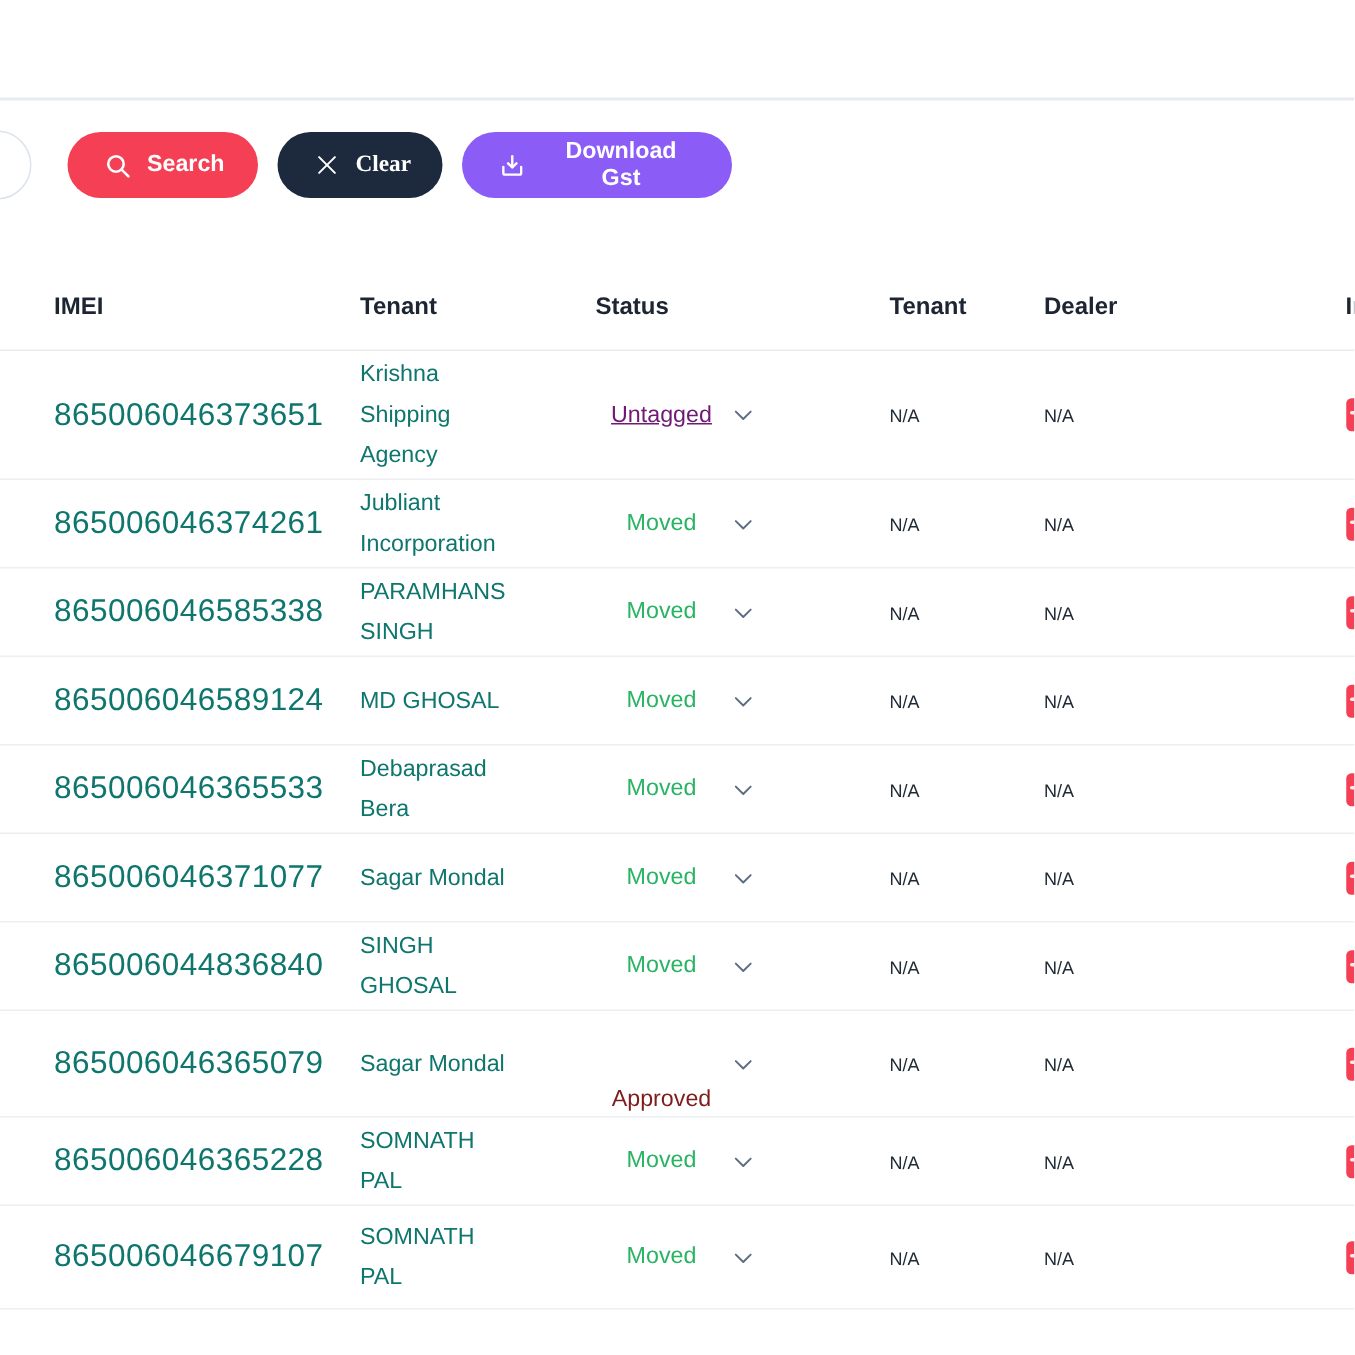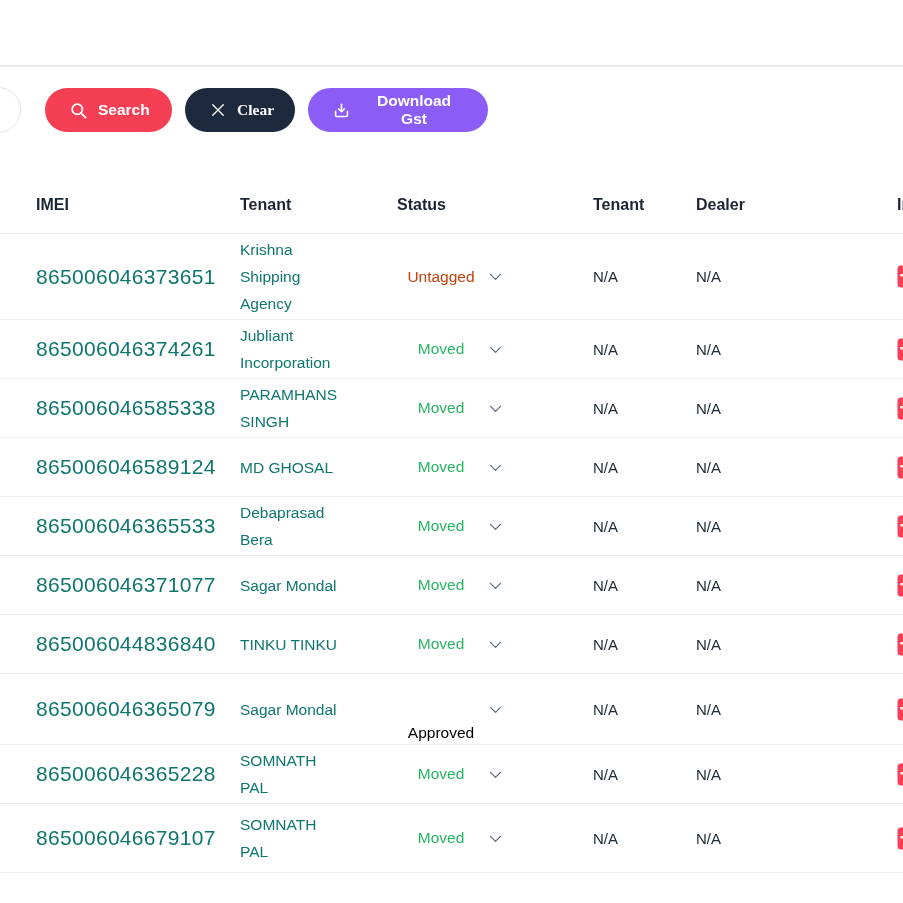--- a/index.html
+++ b/index.html
@@ -35,21 +35,21 @@
   .col-status { width: 193px; display: flex; align-items: center; }
   .col-broker { width: 103px; padding-left: 3px; }
   .col-dealer { width: 204px; padding-left: 3px; }
   .col-invoice{ width: 80px; display: flex; align-items: center; }
 
   .pink { color: #0f766e; }
   .imei-val { letter-spacing: 0.3px; font-size: 21px; }
   .tenant-val { display: inline-block; max-width: 104px; line-height: 27px; font-size: 15.5px; }
   .status-label { display: inline-block; width: 88px; text-align: center; font-weight: 500; font-size: 15.5px; }
   .chevron { display: inline-flex; margin-left: 2px; }
-  .na-val { color: #212b36; font-size: 15px; }
+  .na-val { color: #212b36; font-size: 12px; }
   .invoice-icon { display: inline-flex; }
   .thead .col-status { display: block; }
 </style>
 </head>
 <body>
 
 <div id="screen">
   <div class="top-band"></div>
 
   <div class="toolbar">
@@ -98,21 +98,21 @@
       </div>
     <div id="tbody">
   <div class="trow">
     <div class="cell col-imei">
       <span class="pink imei-val">865006046373651</span>
     </div>
     <div class="cell col-tenant">
       <span class="pink tenant-val">Krishna Shipping Agency</span>
     </div>
     <div class="cell col-status">
-      <span class="status-label" style="color: #c2410c;">Untagged</span>
+      <span class="status-label" style="color: #701a75; text-decoration: underline;">Untagged</span>
       <span class="chevron">
         <svg width="17" height="17" viewBox="0 0 24 24" fill="none" stroke="#5c6c80" stroke-width="1.8" stroke-linecap="round" stroke-linejoin="round">
           <path d="M5 9 L12 16 L19 9"></path>
         </svg>
       </span>
     </div>
     <div class="cell col-broker">
       <span class="na-val">N/A</span>
     </div>
     <div class="cell col-dealer">
@@ -281,21 +281,21 @@
         </svg>
       </span>
     </div>
   </div>
 
   <div class="trow">
     <div class="cell col-imei">
       <span class="pink imei-val">865006044836840</span>
     </div>
     <div class="cell col-tenant">
-      <span class="pink tenant-val">TINKU TINKU</span>
+      <span class="pink tenant-val">SINGH GHOSAL</span>
     </div>
     <div class="cell col-status">
       <span class="status-label" style="color: rgb(40, 180, 98);">Moved</span>
       <span class="chevron">
         <svg width="17" height="17" viewBox="0 0 24 24" fill="none" stroke="#5c6c80" stroke-width="1.8" stroke-linecap="round" stroke-linejoin="round">
           <path d="M5 9 L12 16 L19 9"></path>
         </svg>
       </span>
     </div>
     <div class="cell col-broker">
@@ -315,21 +315,21 @@
   </div>
 
   <div class="trow">
     <div class="cell col-imei">
       <span class="pink imei-val">865006046365079</span>
     </div>
     <div class="cell col-tenant">
       <span class="pink tenant-val">Sagar Mondal</span>
     </div>
     <div class="cell col-status">
-      <span class="status-label" style="color: #000000; margin-top: 48px;">Approved</span>
+      <span class="status-label" style="color: #7f1d1d; margin-top: 48px;">Approved</span>
       <span class="chevron">
         <svg width="17" height="17" viewBox="0 0 24 24" fill="none" stroke="#5c6c80" stroke-width="1.8" stroke-linecap="round" stroke-linejoin="round">
           <path d="M5 9 L12 16 L19 9"></path>
         </svg>
       </span>
     </div>
     <div class="cell col-broker">
       <span class="na-val">N/A</span>
     </div>
     <div class="cell col-dealer">

